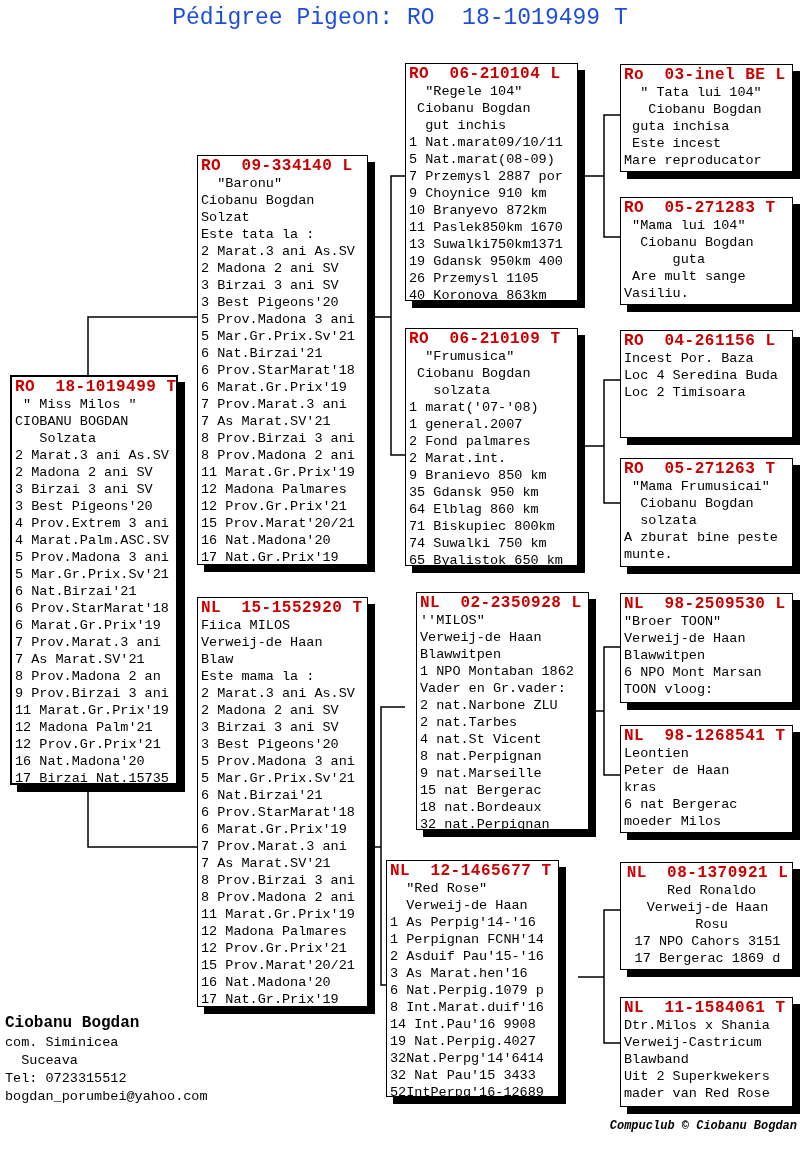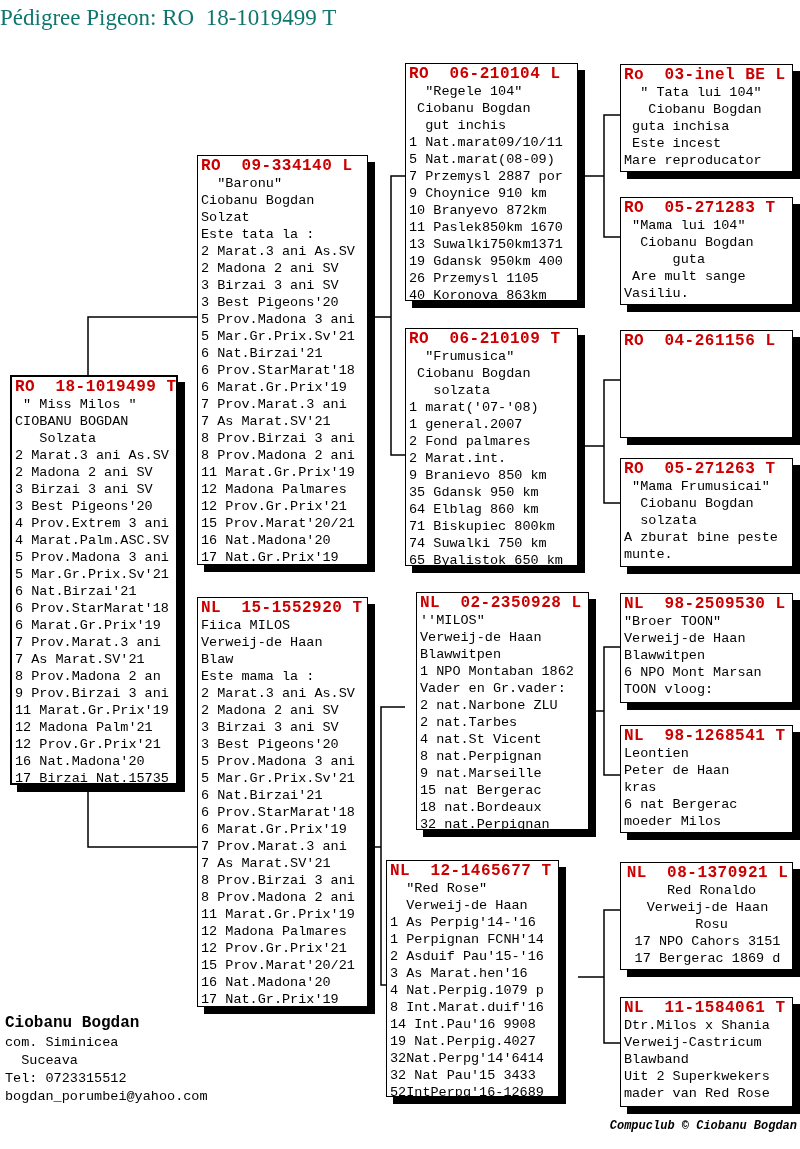--- a/index.html
+++ b/index.html
@@ -1,22 +1,22 @@
 <!DOCTYPE html>
 <html><head>
 <meta charset="utf-8">
 <style>
   html,body { margin:0; padding:0; background:#ffffff; }
   .page {
     position:relative; width:800px; height:1149px; background:#ffffff;
     font-family:"Liberation Mono", monospace; color:#000; overflow:hidden;
   }
   .title {
-    position:absolute; top:5px; left:0; width:100%; text-align:left;
-    font-family:Liberation Serif, serif; font-size:23px; color:#0f766e;
+    position:absolute; top:5px; left:0; width:100%; text-align:center;
+    font-family:Liberation Mono, monospace; font-size:23px; color:#1d4ed8;
     white-space:pre;
   }
   svg.connectors { position:absolute; left:0; top:0; pointer-events:none; }
   .box {
     position:absolute; box-sizing:border-box; background:#ffffff;
     border:1.5px solid #000; box-shadow:7px 7px 0 0 #000;
     padding:2px 1px 0 3px; overflow:hidden;
   }
   .b-subject { left:10px;  top:375px; width:168px; height:410px; border-width:2px; }
   .b-sire    { left:197px; top:155px; width:171px; height:410px; }
@@ -212,21 +212,21 @@
 
   <div class="box b-mgd">
     <div class="ring">NL  12-1465677 T</div>
     <div>
         <span class="line">  "Red Rose"</span>
         <span class="line">  Verweij-de Haan</span>
         <span class="line">1 As Perpig'14-'16</span>
         <span class="line">1 Perpignan FCNH'14</span>
         <span class="line">2 Asduif Pau'15-'16</span>
         <span class="line">3 As Marat.hen'16</span>
-        <span class="line">4 Nat.Perpig.1079 p</span>
+        <span class="line">6 Nat.Perpig.1079 p</span>
         <span class="line">8 Int.Marat.duif'16</span>
         <span class="line">14 Int.Pau'16 9908</span>
         <span class="line">19 Nat.Perpig.4027</span>
         <span class="line">32Nat.Perpg'14'6414</span>
         <span class="line">32 Nat Pau'15 3433</span>
         <span class="line">52IntPerpg'16-12689</span>
       </div>
   </div>
 
   <div class="box b-gg1">
@@ -246,20 +246,25 @@
         <span class="line"> "Mama lui 104"</span>
         <span class="line">  Ciobanu Bogdan</span>
         <span class="line">      guta</span>
         <span class="line"> Are mult sange</span>
         <span class="line">Vasiliu.</span>
       </div>
   </div>
 
   <div class="box b-gg3">
     <div class="ring">RO  04-261156 L</div>
+    <div>
+        <span class="line">Incest Por. Baza</span>
+        <span class="line">Loc 4 Seredina Buda</span>
+        <span class="line">Loc 2 Timisoara</span>
+      </div>
   </div>
 
   <div class="box b-gg4">
     <div class="ring">RO  05-271263 T</div>
     <div>
         <span class="line"> "Mama Frumusicai"</span>
         <span class="line">  Ciobanu Bogdan</span>
         <span class="line">  solzata</span>
         <span class="line">A zburat bine peste</span>
         <span class="line">munte.</span>

